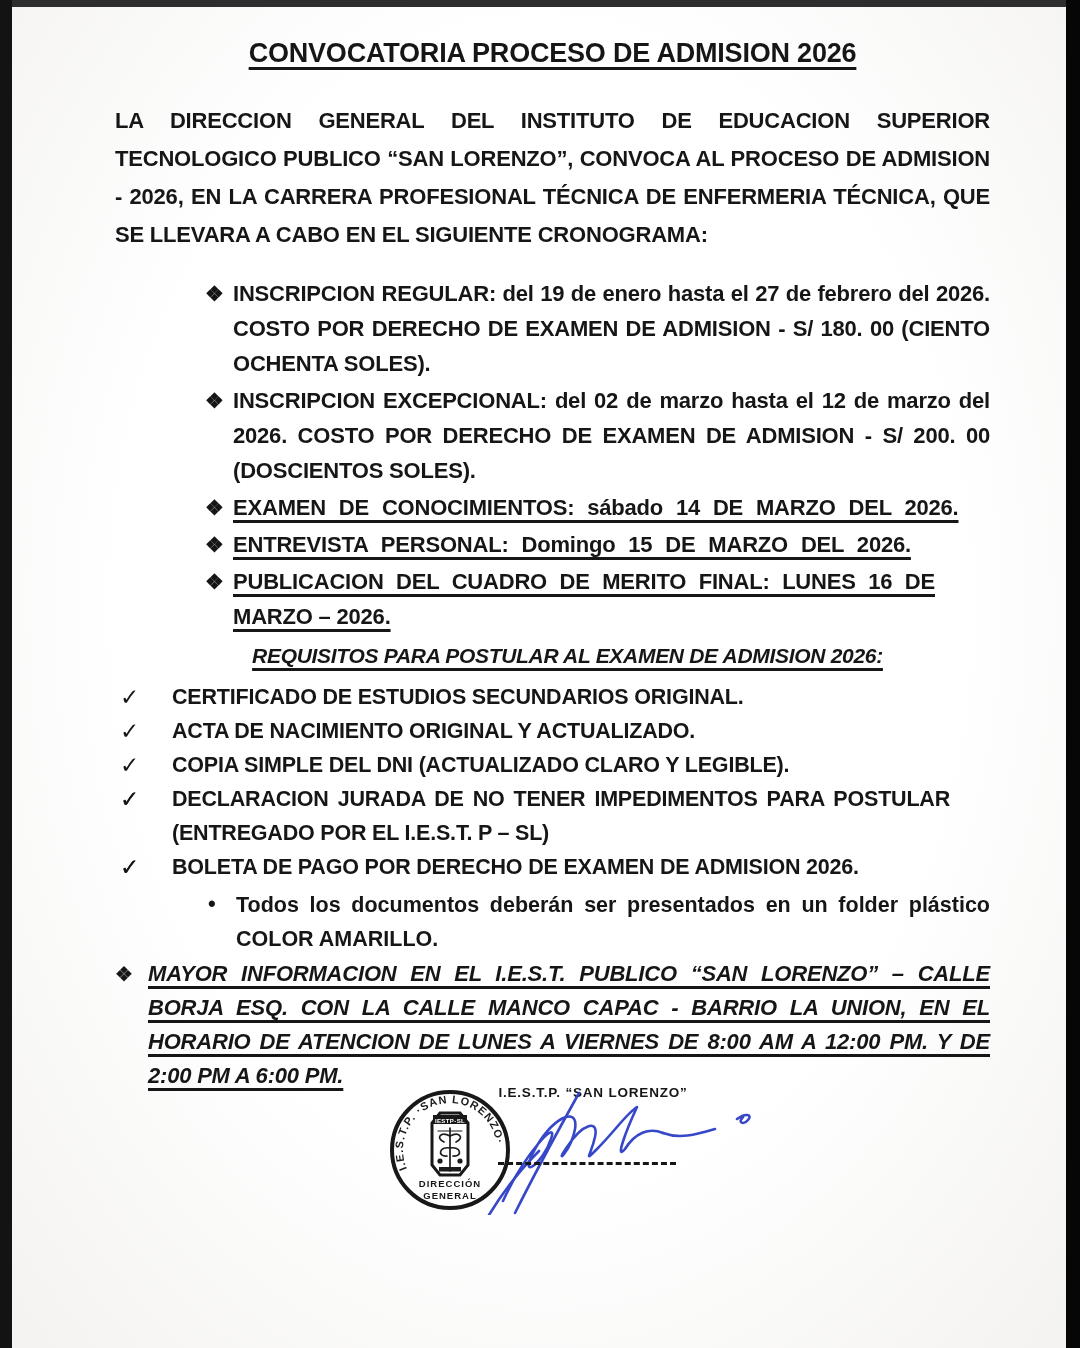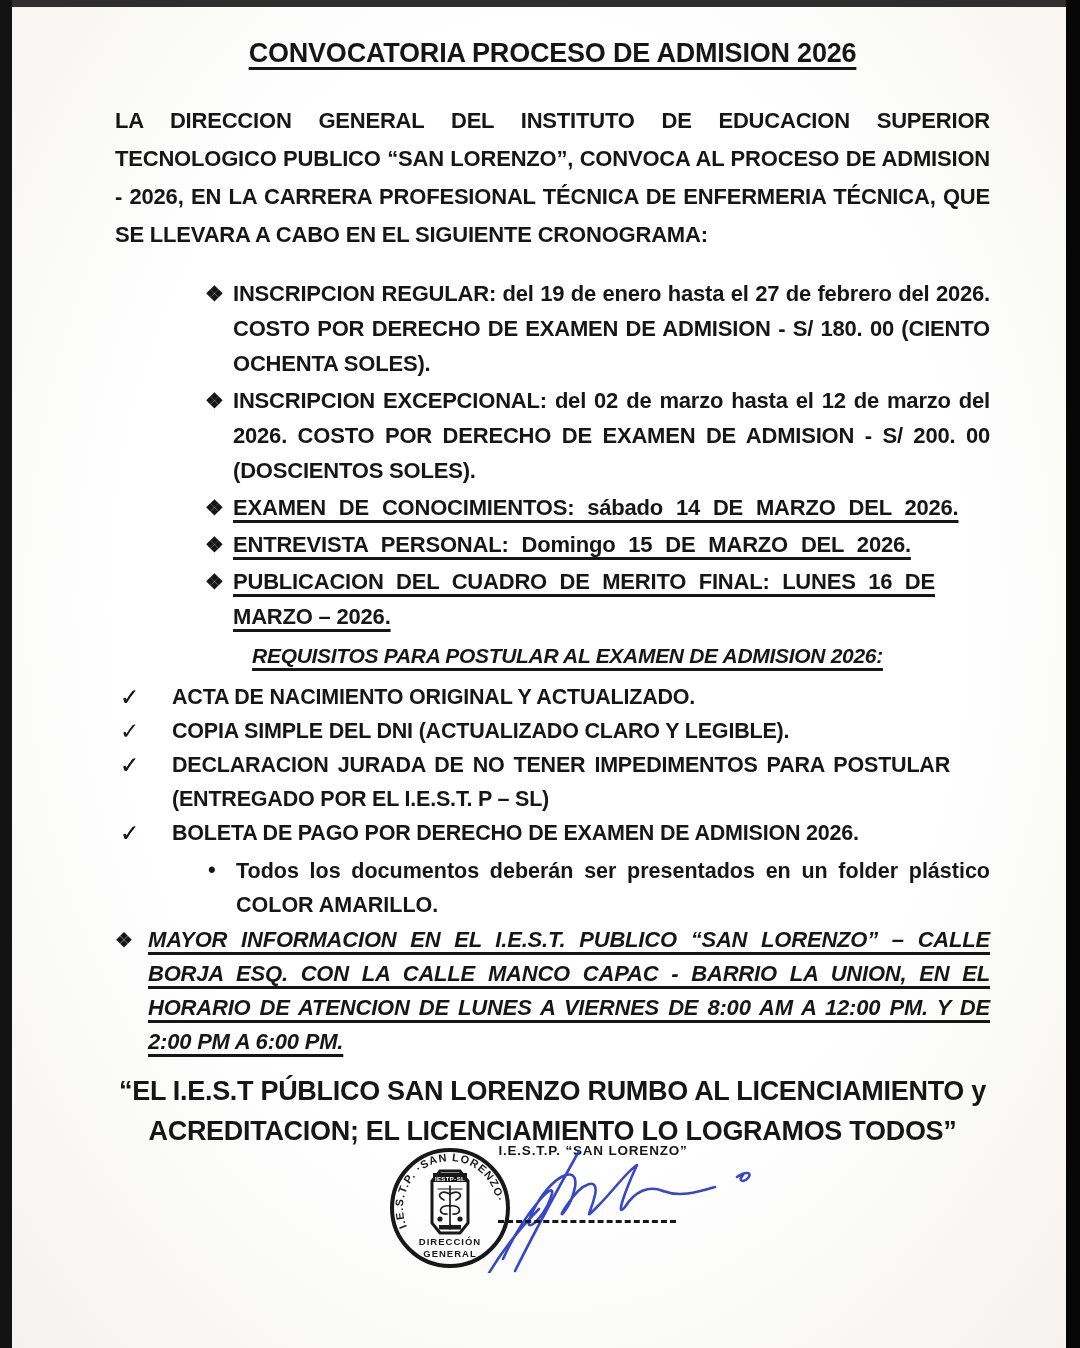--- a/index.html
+++ b/index.html
@@ -114,20 +114,21 @@
       <span class="mk">❖</span>
       <span class="u">PUBLICACION DEL CUADRO DE MERITO FINAL: LUNES 16 DE MARZO – 2026.</span>
     </li>
   </ul>
 
   <h2 class="req-heading"><span>REQUISITOS PARA POSTULAR AL EXAMEN DE ADMISION 2026:</span></h2>
 
   <ul class="checklist">
     <li>
       <span class="mk">✓</span>
+      <span>CERTIFICADO DE ESTUDIOS SECUNDARIOS ORIGINAL.</span>
     </li>
     <li>
       <span class="mk">✓</span>
       <span>ACTA DE NACIMIENTO ORIGINAL Y ACTUALIZADO.</span>
     </li>
     <li>
       <span class="mk">✓</span>
       <span>COPIA SIMPLE DEL DNI (ACTUALIZADO CLARO Y LEGIBLE).</span>
     </li>
     <li>
@@ -149,24 +150,20 @@
   <div class="note">
     <span class="mk">•</span>
     <span>Todos los documentos deberán ser presentados en un folder plástico COLOR AMARILLO.</span>
   </div>
 
   <div class="info">
     <span class="mk">❖</span>
     <span class="txt">MAYOR INFORMACION EN EL I.E.S.T. PUBLICO “SAN LORENZO” – CALLE BORJA ESQ. CON LA CALLE MANCO CAPAC - BARRIO LA UNION, EN EL HORARIO DE ATENCION DE LUNES A VIERNES DE 8:00 AM A 12:00 PM. Y DE 2:00 PM A 6:00 PM.</span>
   </div>
 
-  <div class="slogan">
-    <div>“EL I.E.S.T PÚBLICO SAN LORENZO RUMBO AL LICENCIAMIENTO y</div>
-    <div>ACREDITACION; EL LICENCIAMIENTO LO LOGRAMOS TODOS”</div>
-  </div>
 
   <div class="sig-area">
 
     <svg class="stamp" viewBox="0 0 126 126">
       <circle cx="63" cy="63" r="58" fill="none" stroke="#181818" stroke-width="4"></circle>
       <path id="sealArc" d="M 20.4 82.9 A 47 47 0 1 1 105.6 82.9" fill="none"></path>
       <text font-size="11" font-weight="bold" letter-spacing="1.1" fill="#1b1b1b">
         <textPath href="#sealArc" startOffset="1">I.E.S.T.P. ·SAN LORENZO·</textPath>
       </text>
       <polygon points="53,26 73,26 81,36 81,78 73,88 53,88 45,78 45,36" fill="none" stroke="#181818" stroke-width="3"></polygon>

